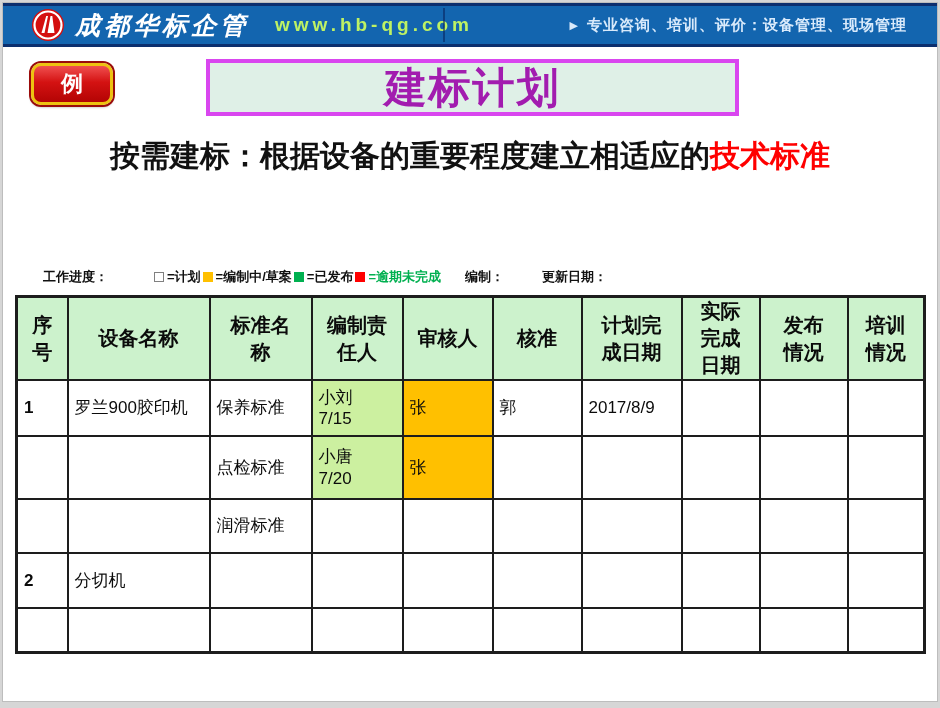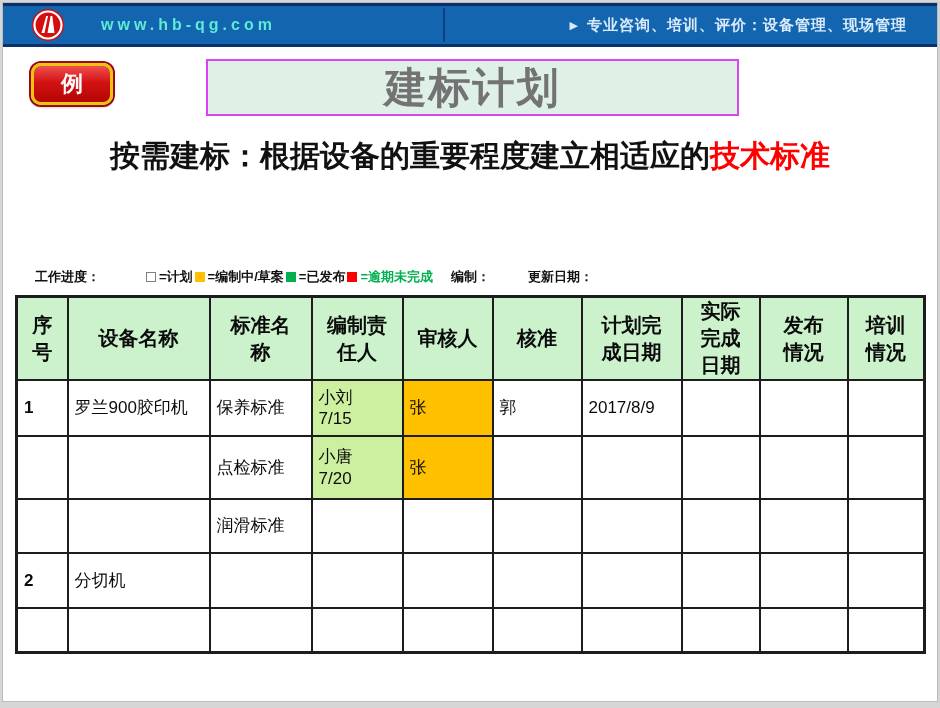--- a/index.html
+++ b/index.html
@@ -20,66 +20,66 @@
     border-top:3px solid #0c2f6e;border-bottom:3px solid #0c2f6e;
     box-sizing:border-box;
   }
   .brand{position:absolute;left:28px;top:0;height:38px;display:flex;align-items:center;}
   .logo{width:34px;height:34px;display:inline-block;margin-right:10px;}
   .brand-name{
     color:#ffffff;font-family:"Liberation Serif","DejaVu Serif",serif;
     font-weight:bold;font-size:25px;letter-spacing:4px;font-style:italic;
   }
   .brand-url{
-    color:#5eead4;font-weight:bold;font-size:16px;letter-spacing:4px;margin-left:26px;
+    color:#bef264;font-weight:bold;font-size:19px;letter-spacing:4px;margin-left:26px;
   }
   .bar-divider{position:absolute;left:440px;top:2px;bottom:2px;width:2px;background:rgba(8,38,96,.6);}
   .tagline{
     position:absolute;right:30px;top:0;height:38px;display:flex;align-items:center;
     color:#d9eafb;font-size:15px;font-weight:bold;letter-spacing:1px;
   }
   .tagline .arrow{font-size:11px;margin-right:8px;}
   
   .badge{
     position:absolute;left:28px;top:60px;width:82px;height:42px;
     background:linear-gradient(180deg,#f05050 0%,#d41212 45%,#b30404 100%);
     border:3px solid #edc211;border-radius:10px;box-sizing:border-box;
     box-shadow:0 0 0 2px #9a0b0b,0 2px 3px rgba(0,0,0,.35);
     color:#ffffff;font-size:22px;font-weight:bold;
     display:flex;align-items:center;justify-content:center;
   }
   
   .titlebox{
     position:absolute;left:203px;top:56px;width:533px;height:57px;
-    background:#dff0e7;border:2px solid #d946ef;box-sizing:border-box;
+    background:#dff0e7;border:4px solid #d946ef;box-sizing:border-box;
     display:flex;align-items:center;justify-content:center;
-    font-size:42px;font-weight:bold;color:#737373;letter-spacing:2px;
+    font-size:42px;font-weight:bold;color:#a21caf;letter-spacing:2px;
   }
   
   .sub1{position:absolute;left:0;right:0;top:133px;text-align:center;
     font-size:30px;font-weight:bold;color:#111;}
   .sub2{position:absolute;left:80px;right:0;top:194px;text-align:center;
     font-size:33px;font-weight:bold;color:#111;}
   .red{color:#ff0000;margin-top:41px;}
   
   .legend{
-    position:absolute;left:32px;top:263px;right:10px;height:22px;
+    position:absolute;left:40px;top:263px;right:10px;height:22px;
     display:flex;align-items:center;font-size:13px;font-weight:bold;color:#111;
     white-space:nowrap;
   }
   .legend .sq{width:10px;height:10px;display:inline-block;margin-right:3px;box-sizing:border-box;}
   .sq-plan{background:#ffffff;border:1.5px solid #808080;width:9px;height:9px;}
   .sq-yellow{background:#ffc000;}
   .sq-green{background:#00b050;}
   .sq-red{background:#ff0000;}
   .legend .item{display:flex;align-items:center;margin-left:2px;}
   .legend .item.first{margin-left:6px;padding-left:40px;}
   .lab-green{color:#00b050;}
   .legend .stats{margin-left:20px;}
-  .legend .editor{margin-left:18px;}
+  .legend .editor{margin-left:24px;}
   .legend .update{margin-left:38px;}
   
   table.main{
     position:absolute;left:12px;top:292px;width:908px;
     border-collapse:collapse;table-layout:fixed;
     border:3px solid #1d1d1d;
   }
   table.main th,table.main td{
     border:2px solid #1d1d1d;box-sizing:border-box;
     white-space:pre-line;vertical-align:middle;
@@ -104,20 +104,21 @@
   <div class="topbar">
     <div class="brand">
       <span class="logo">
         <svg viewBox="0 0 34 34" width="34" height="34">
           <circle cx="17" cy="17" r="16" fill="#d40f0f"></circle>
           <circle cx="17" cy="17" r="13.5" fill="#d40f0f" stroke="#ffffff" stroke-width="2.2"></circle>
           <path d="M10.5 25 L15.2 8 L17 8 L13.5 25 Z" fill="#ffffff"></path>
           <path d="M16.5 25 L19.5 8 L21.3 8 L23.5 25 Z" fill="#ffffff"></path>
         </svg>
       </span>
+      <span class="brand-name">成都华标企管</span>
       <span class="brand-url">www.hb-qg.com</span>
     </div>
     <div class="bar-divider"></div>
     <div class="tagline">
       <span class="arrow">▶</span>
       <span>专业咨询、培训、评价：设备管理、现场管理</span>
     </div>
   </div>
 
   <div class="badge">例</div>

